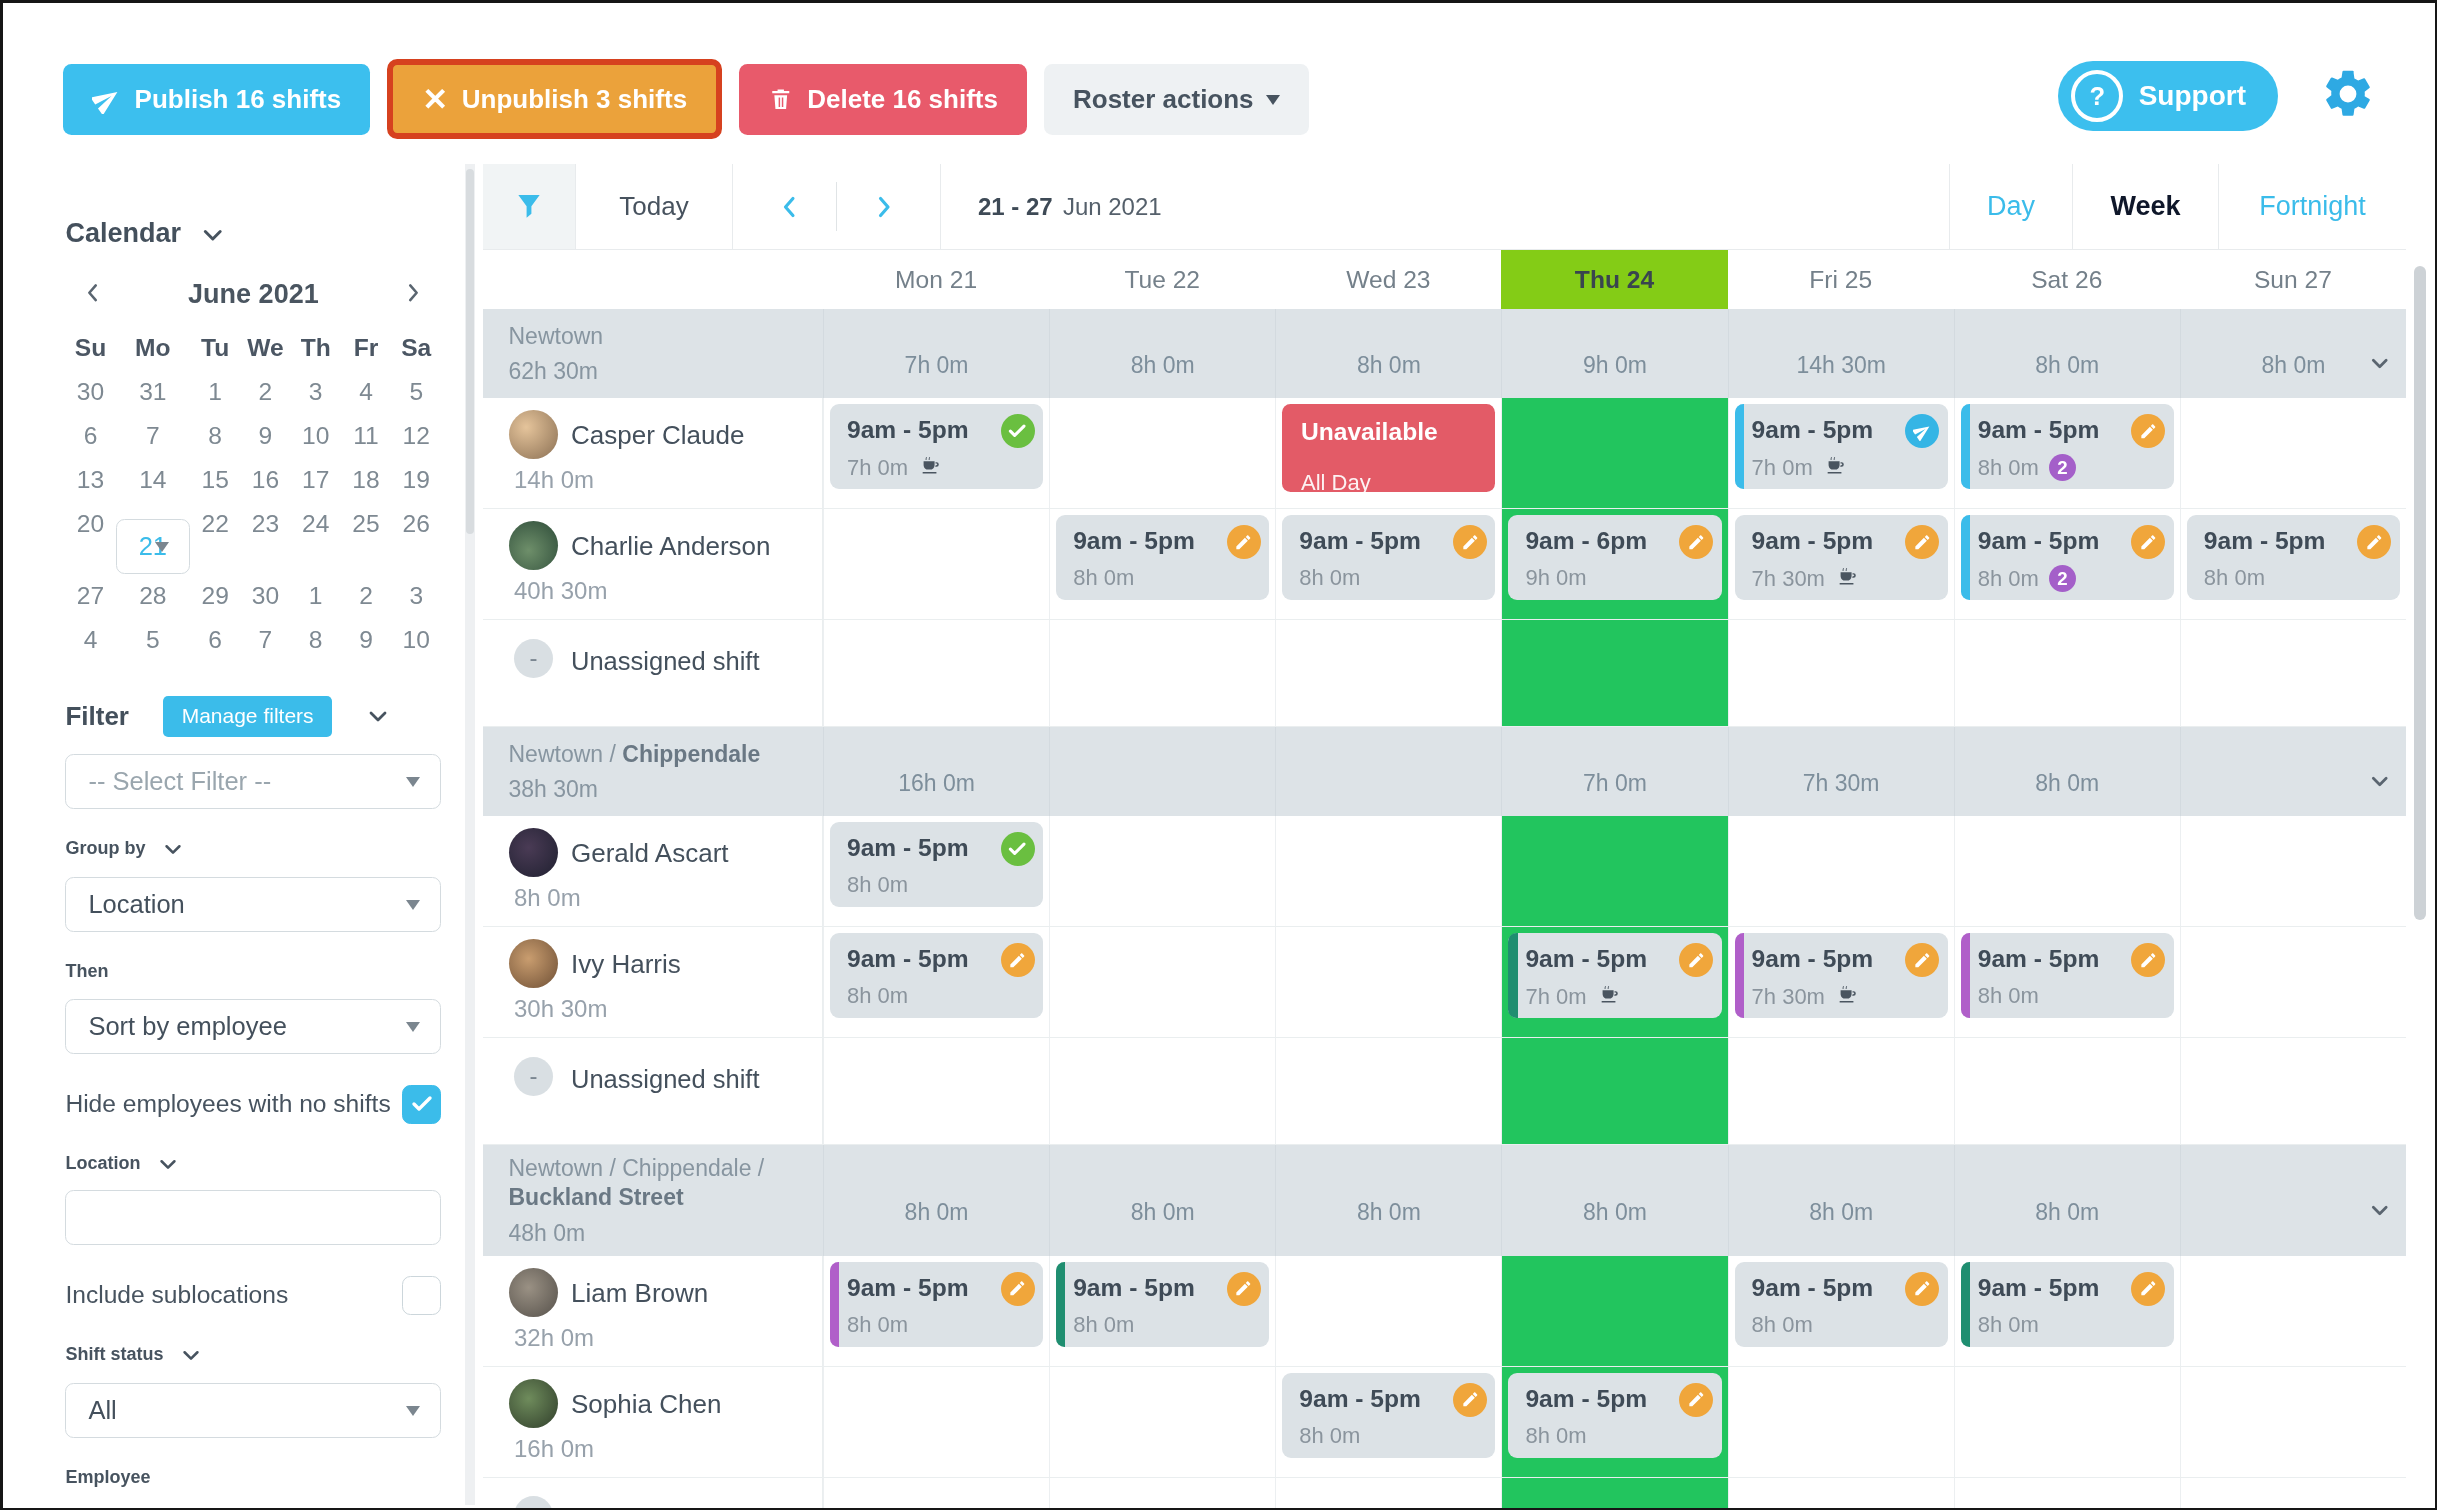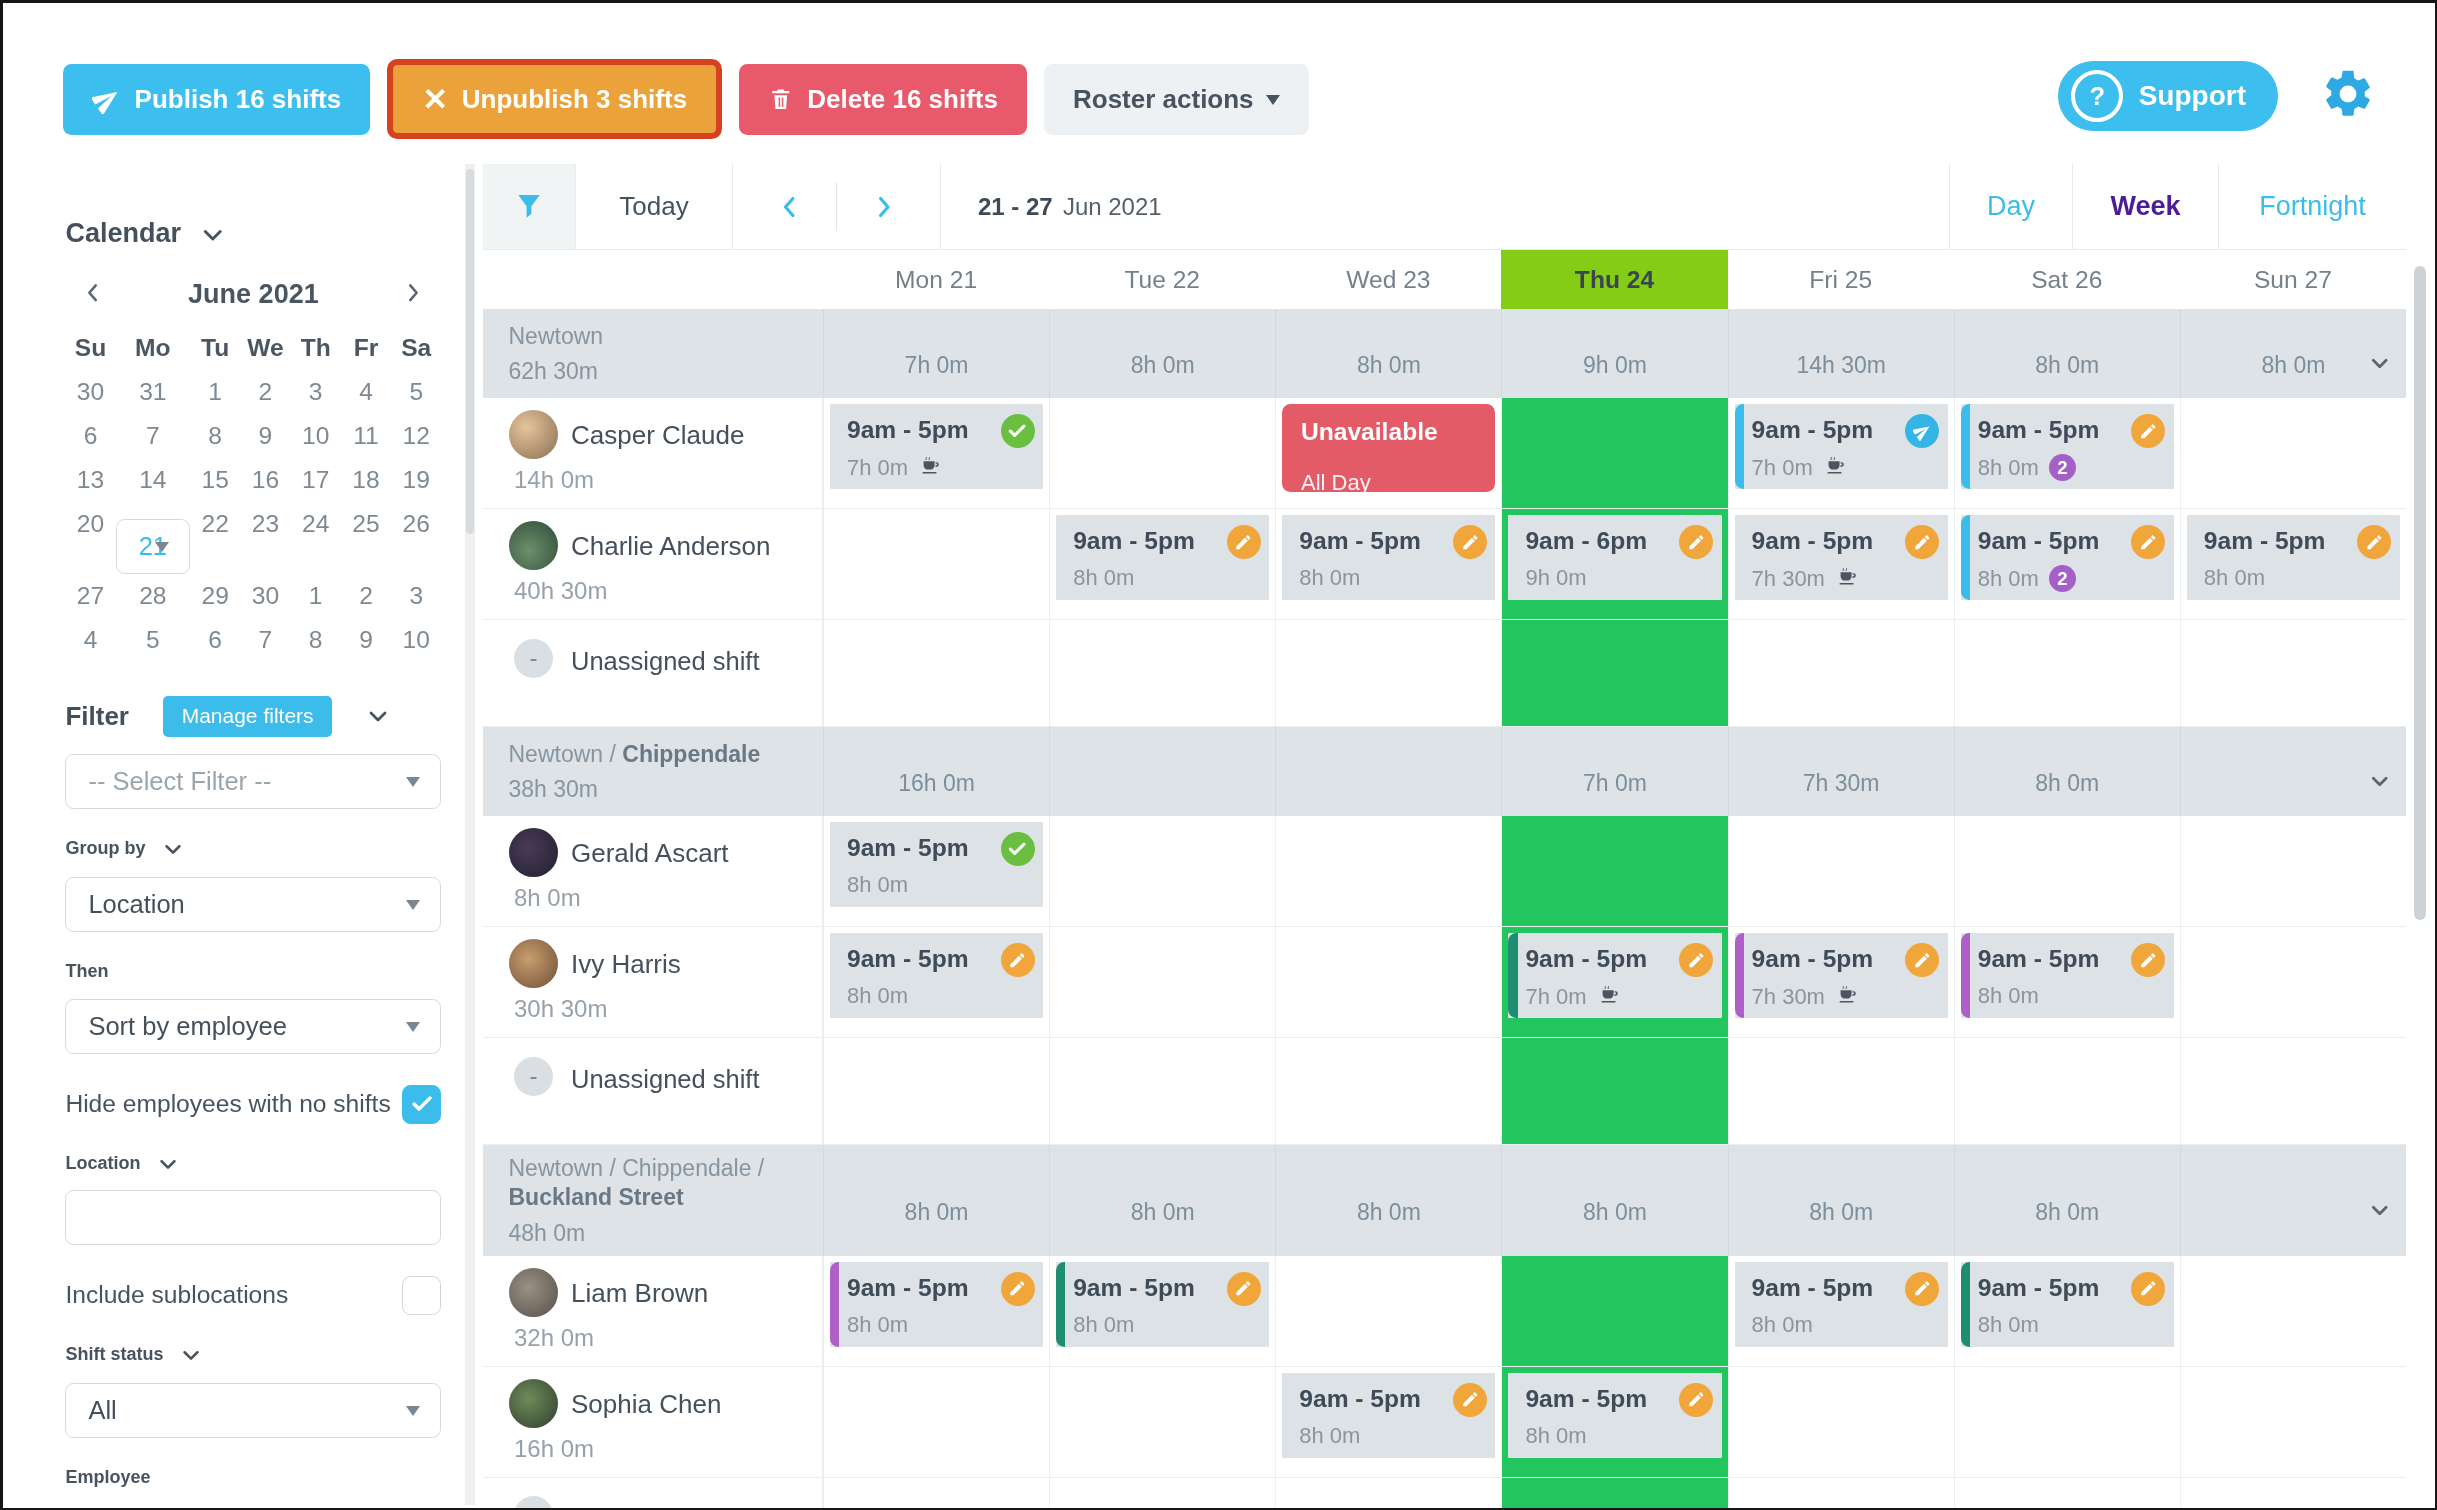--- a/index.html
+++ b/index.html
@@ -59,21 +59,21 @@
   .view-head{display:flex;height:85px;border-bottom:0.8px solid #e8ebed;}
   .vh-cell{display:flex;align-items:center;justify-content:center;box-sizing:border-box;}
   .vh-filter{width:93px;background:#f1f4f5;border-right:0.8px solid #e8ebed;cursor:pointer;}
   .vh-today{width:157px;border-right:0.8px solid #e8ebed;font-size:26px;color:#47525e;cursor:pointer;}
   .vh-nav{width:208px;border-right:0.8px solid #e8ebed;gap:0;}
   .vh-nav .nav-btn{width:93px;height:100%;display:flex;align-items:center;justify-content:center;cursor:pointer;}
   .vh-divider{width:0.8px;height:49px;background:#e0e4e6;}
   .vh-date{flex:1;justify-content:flex-start;padding-left:37px;font-size:24px;color:#55606b;gap:10.2px;}
   .vh-date b{color:#3e4a56;}
   .vh-tab{border-left:0.8px solid #e8ebed;font-size:27px;color:#3bbcea;cursor:pointer;}
-  .vh-tab.active{color:#4c1d95;font-weight:bold;}
+  .vh-tab.active{color:#0f172a;font-weight:bold;}
   .t-day{width:123px;}.t-week{width:146px;}.t-fortnight{width:188px;}
 
   .cols{display:grid;grid-template-columns:340px repeat(7,1fr);}
   .day-head{height:59px;align-items:center;}
   .dh-cell{text-align:center;font-size:24.6px;color:#74808a;height:59px;line-height:59px;}
   .dh-cell.today{font-weight:bold;color:#39454f;background:#84cc16;}
 
   .roster{height:1199px;overflow:hidden;border-bottom:0.8px solid #e8ebed;}
   .group-row{background:#dde3e7;min-height:89px;align-items:stretch;}
   .g-info{display:flex;flex-direction:column;justify-content:center;padding:8.5px 8.5px 8.5px 25.5px;box-sizing:border-box;}
@@ -95,21 +95,21 @@
   .av-liam{background:radial-gradient(circle at 40% 40%,#9a9184,#55504a);}
   .av-sophia{background:radial-gradient(circle at 40% 40%,#6f8c5c,#2f3d2a);}
   .av-unassigned{position:absolute;left:31px;top:18.7px;width:39px;height:39px;border-radius:50%;background:#d9dfe3;
                  color:#7b8691;display:flex;align-items:center;justify-content:center;font-size:24px;}
   .e-name{position:absolute;left:88px;top:22px;font-size:26px;color:#44505c;}
   .e-hours{position:absolute;left:31px;bottom:13.6px;font-size:24px;color:#97a1ab;}
   .u-name{position:absolute;left:88px;top:27px;font-size:25.5px;color:#44505c;}
   .cell{border-left:0.8px solid #eceff1;position:relative;}
   .cell.today{background:#22c55e;padding-left:20px;}
 
-  .shift-card{position:absolute;left:6px;right:6px;top:6px;height:85px;border-radius:1px;background:#dce2e6;
+  .shift-card{position:absolute;left:6px;right:6px;top:6px;height:85px;border-radius:9px;background:#dce2e6;
               box-sizing:border-box;padding:12px 13.6px 0 17px;cursor:pointer;}
   .shift-card.bar::before{content:"";position:absolute;left:0;top:0;bottom:0;width:9.3px;border-radius:8.5px 0 0 8.5px;}
   .bar-blue::before{background:#3bbcea;}
   .bar-teal::before{background:#1f8e70;}
   .bar-purple::before{background:#b05fc9;}
   .sc-time{font-size:24.6px;font-weight:bold;color:#3f4b57;}
   .sc-sub{margin-top:10.2px;display:flex;align-items:center;gap:10.2px;font-size:22px;color:#8a949d;}
   .badge{position:absolute;right:8.5px;top:10.2px;width:34px;height:34px;border-radius:50%;
          display:flex;align-items:center;justify-content:center;}
   .badge.check{background:#6abf40;}

